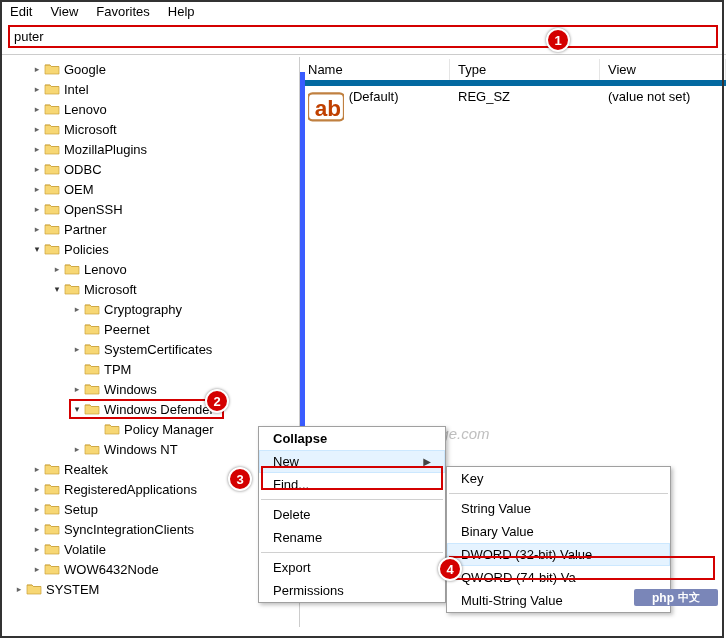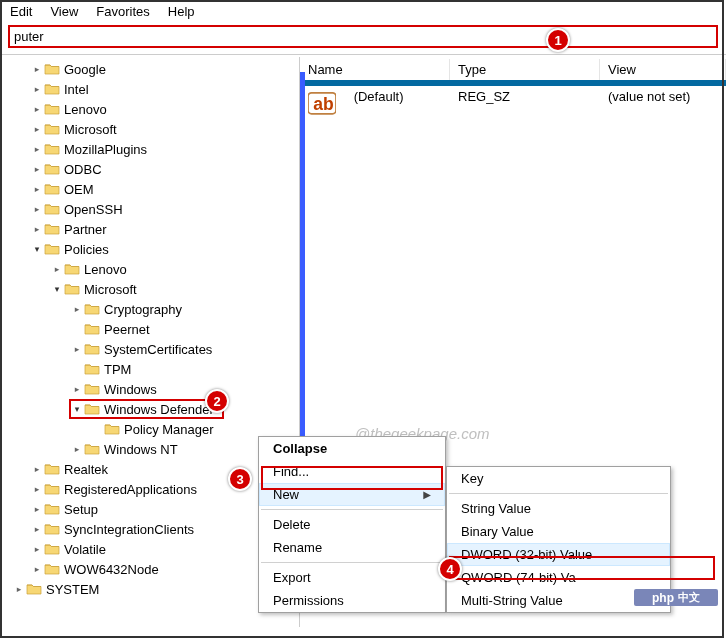--- a/index.html
+++ b/index.html
@@ -20,21 +20,21 @@
     .folder-icon { width: 16px; height: 14px; margin-right: 4px; display: inline-flex; align-items: center; justify-content: center; }
     .folder-icon svg { width: 16px; height: 14px; }
     .listpane { flex: 1; position: relative; padding-top: 2px; }
     .listheader { display: flex; border-bottom: 6px solid #0369a1; }
     .listheader div { padding: 3px 8px; border-right: 1px solid #e5e5e5; }
     .col-name { width: 150px; }
     .col-type { width: 150px; }
     .col-data { flex: 1; }
     .listrow { display: flex; padding: 2px 0; }
     .listrow div { padding: 1px 8px; }
-    .ab-icon { display: inline-block; width: 28px; height: 14px; margin-right: 14px; vertical-align: middle; }
+    .ab-icon { display: inline-block; width: 36px; height: 14px; margin-right: 1px; vertical-align: middle; }
     .callout { position: absolute; width: 24px; height: 24px; border-radius: 50%; background: #d40000; color: #fff; display: flex; align-items: center; justify-content: center; font-weight: bold; border: 2px solid #fff; box-shadow: 0 0 3px rgba(0,0,0,.5); z-index: 40; font-size: 13px; }
     .redbox { border: 2px solid #d40000; position: absolute; z-index: 30; pointer-events: none; }
     .ctxmenu { position: absolute; background: #fff; border: 1px solid #a0a0a0; box-shadow: 2px 2px 4px rgba(0,0,0,.25); z-index: 20; }
     .ctxitem { padding: 4px 14px; display: flex; justify-content: space-between; align-items: center; cursor: default; }
     .ctxitem.bold { font-weight: bold; }
     .ctxitem.hover { background: #e5f3ff; border: 1px solid #cce8ff; padding: 3px 13px; }
     .ctxsep { border-top: 1px solid #d0d0d0; margin: 3px 2px; }
     .subarrow { font-size: 10px; color: #444; }
     .watermark { position: absolute; top: 425px; left: 355px; color: #bfbfbf; font-size: 15px; font-style: italic; z-index: 5; }
     .php-badge { position: absolute; right: 8px; bottom: 34px; background: #7a86b8; color: #fff; font-weight: bold; padding: 1px 18px; font-size: 12px; border-radius: 2px; z-index: 45; display:flex; align-items:center; gap:4px;}
@@ -359,31 +359,31 @@
         <span>(Default)</span>
       </div>
       <div class="col-type">REG_SZ</div>
       <div class="col-data">(value not set)</div>
     </div>
   </div>
 </div>
 
 <div class="watermark">@thegeekpage.com</div>
 
-<div class="ctxmenu" style="left:258px; top:436px; width:188px;">
+<div class="ctxmenu" style="left:258px; top:426px; width:188px;">
   <div class="ctxitem bold">
       <span>Collapse</span>
-    </div>
-  <div class="ctxitem">
-      <span>Find...</span>
     </div>
   <div class="ctxitem hover">
     <span>New</span>
       <span class="subarrow">▶</span>
   </div>
+  <div class="ctxitem">
+      <span>Find...</span>
+    </div>
   <div class="ctxsep"></div>
   <div class="ctxitem">
       <span>Delete</span>
     </div>
   <div class="ctxitem">
       <span>Rename</span>
     </div>
   <div class="ctxsep"></div>
   <div class="ctxitem">
       <span>Export</span>

